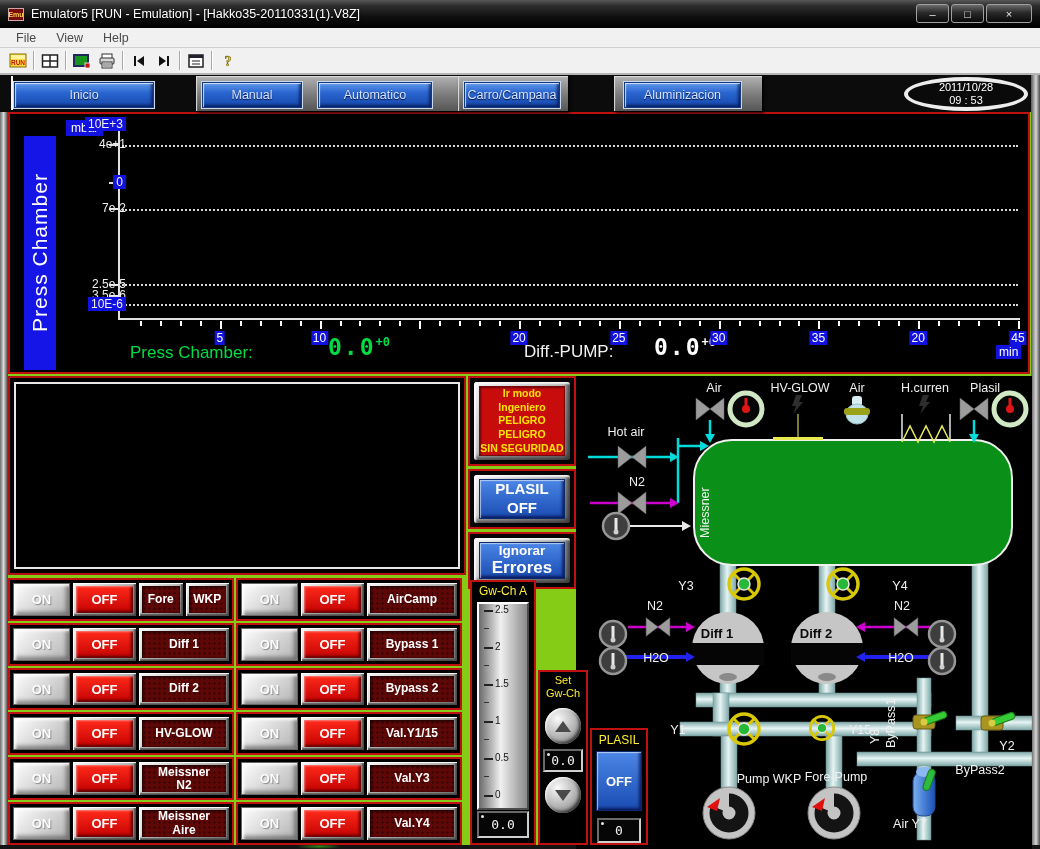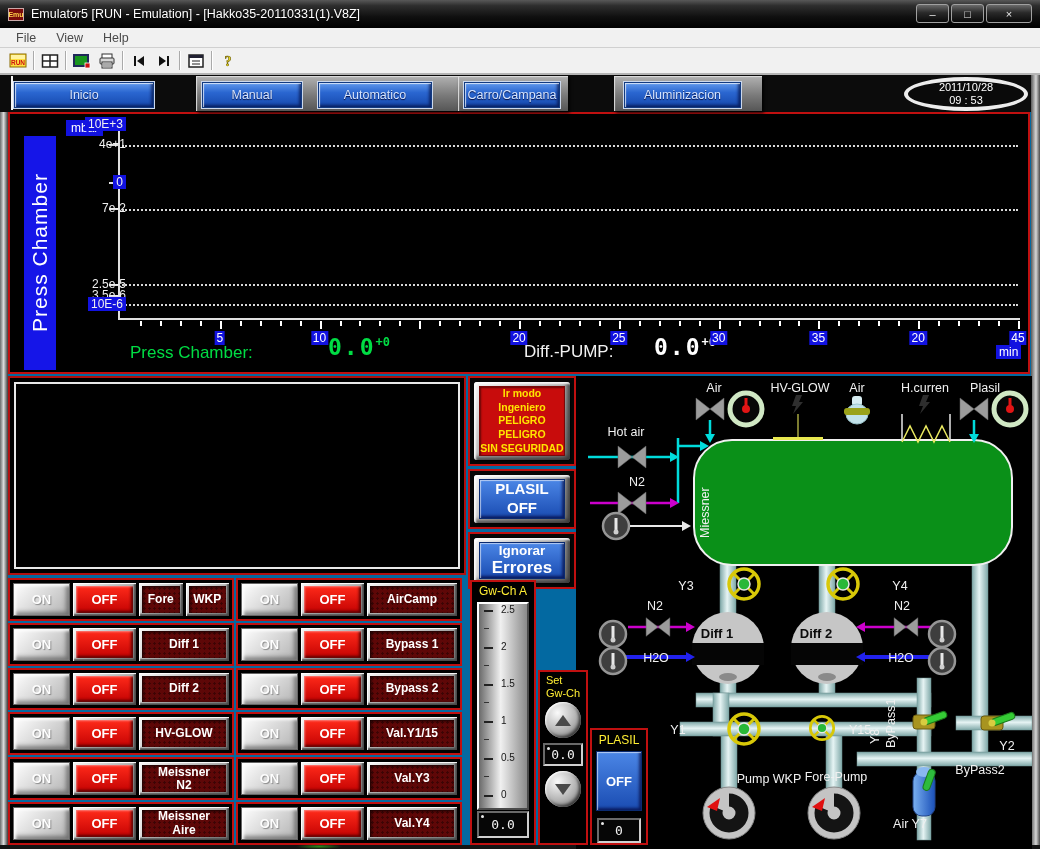--- a/index.html
+++ b/index.html
@@ -1,17 +1,17 @@
 <!DOCTYPE html>
 <html><head>
 <meta charset="utf-8">
 <style>
   html,body{margin:0;padding:0;background:#000;}
   *{box-sizing:border-box;}
-  .app{position:relative;width:1040px;height:849px;overflow:hidden;background:#0369a1;
+  .app{position:relative;width:1040px;height:849px;overflow:hidden;background:#84cc16;
        font-family:"Liberation Sans",sans-serif;}
   
   .titlebar{position:absolute;left:0;top:0;width:1040px;height:28px;
     background:linear-gradient(180deg,#585858 0%,#2e2e2e 20%,#101010 60%,#000 100%);
     display:flex;align-items:center;padding-left:8px;}
   .app-icon{width:16px;height:13px;background:#7a0b0b;border:1px solid #caa9a9;color:#ffd24a;
     font-size:7px;font-weight:bold;display:flex;align-items:center;justify-content:center;margin-right:7px;}
   .title-text{color:#fff;font-size:12.5px;text-shadow:0 1px 2px #000;}
   .win-controls{position:absolute;right:8px;top:4px;display:flex;gap:2px;}
   .win-btn{width:33px;height:19px;border:1px solid #a0a0a0;border-radius:3px;color:#e8e8e8;
@@ -104,28 +104,28 @@
     background-image:radial-gradient(circle,#3d0404 1px,rgba(0,0,0,0) 1.4px);background-size:5px 5px;
     box-shadow:inset 1px 1px 3px rgba(0,0,0,.85);}
   
   .gauge-panel{position:absolute;left:470px;top:580px;width:66px;height:265px;border:2px solid #c01010;background:#000;z-index:5;}
   .gauge-title{color:#ffee33;font-size:12px;text-align:center;margin-top:2px;}
   .gauge-body{position:absolute;left:5px;top:20px;width:52px;height:208px;
     background:linear-gradient(90deg,#6a6a6a,#f0f0f0 45%,#8a8a8a);
     border:2px solid;border-color:#fff #4a4a4a #4a4a4a #fff;}
   .gtick{position:absolute;left:5px;width:9px;height:2px;background:#222;}
   .gtick.minor{width:5px;height:1px;background:#333;}
-  .gtick-label{position:absolute;left:22px;color:#151515;font-size:10px;}
+  .gtick-label{position:absolute;left:16px;color:#151515;font-size:10px;}
   .lcd{background:#060606;border:2px solid;border-color:#6a6a6a #cfcfcf #cfcfcf #6a6a6a;color:#f2f2f2;
     font-family:"DejaVu Sans Mono",monospace;font-size:13px;display:flex;align-items:center;justify-content:center;position:relative;}
   .lcd::before{content:"";position:absolute;left:2px;top:2px;width:3px;height:3px;background:#e8e8e8;border-radius:50%;}
   .gauge-value{position:absolute;left:5px;bottom:5px;width:52px;height:27px;}
   .setgw-panel{position:absolute;left:538px;top:670px;width:50px;height:175px;border:2px solid #c01010;background:#000;
     z-index:5;display:flex;flex-direction:column;align-items:center;}
-  .setgw-title{color:#ffee33;font-size:11px;line-height:1.15;text-align:left;margin:2px 0 3px;}
+  .setgw-title{color:#ffee33;font-size:11px;line-height:1.15;text-align:center;margin:2px 0 9px;}
   .round-btn{width:36px;height:36px;border-radius:50%;flex:0 0 auto;
     background:radial-gradient(circle at 35% 30%,#fafafa,#b2b2b2 55%,#636363);
     box-shadow:inset 1px 1px 2px #fff,inset -2px -2px 3px #3a3a3a,1px 1px 2px #000;
     display:flex;align-items:center;justify-content:center;}
   .tri-up{width:0;height:0;border-left:8px solid transparent;border-right:8px solid transparent;border-bottom:11px solid #4a4a4a;}
   .tri-down{width:0;height:0;border-left:8px solid transparent;border-right:8px solid transparent;border-top:11px solid #4a4a4a;}
   .setgw-value{width:40px;height:23px;margin:5px 0;}
   .plasil-panel{position:absolute;left:590px;top:728px;width:58px;height:117px;border:2px solid #c01010;background:#000;
     z-index:5;display:flex;flex-direction:column;align-items:center;}
   .plasil-title{color:#ffee33;font-size:12px;margin:3px 0 4px;}

